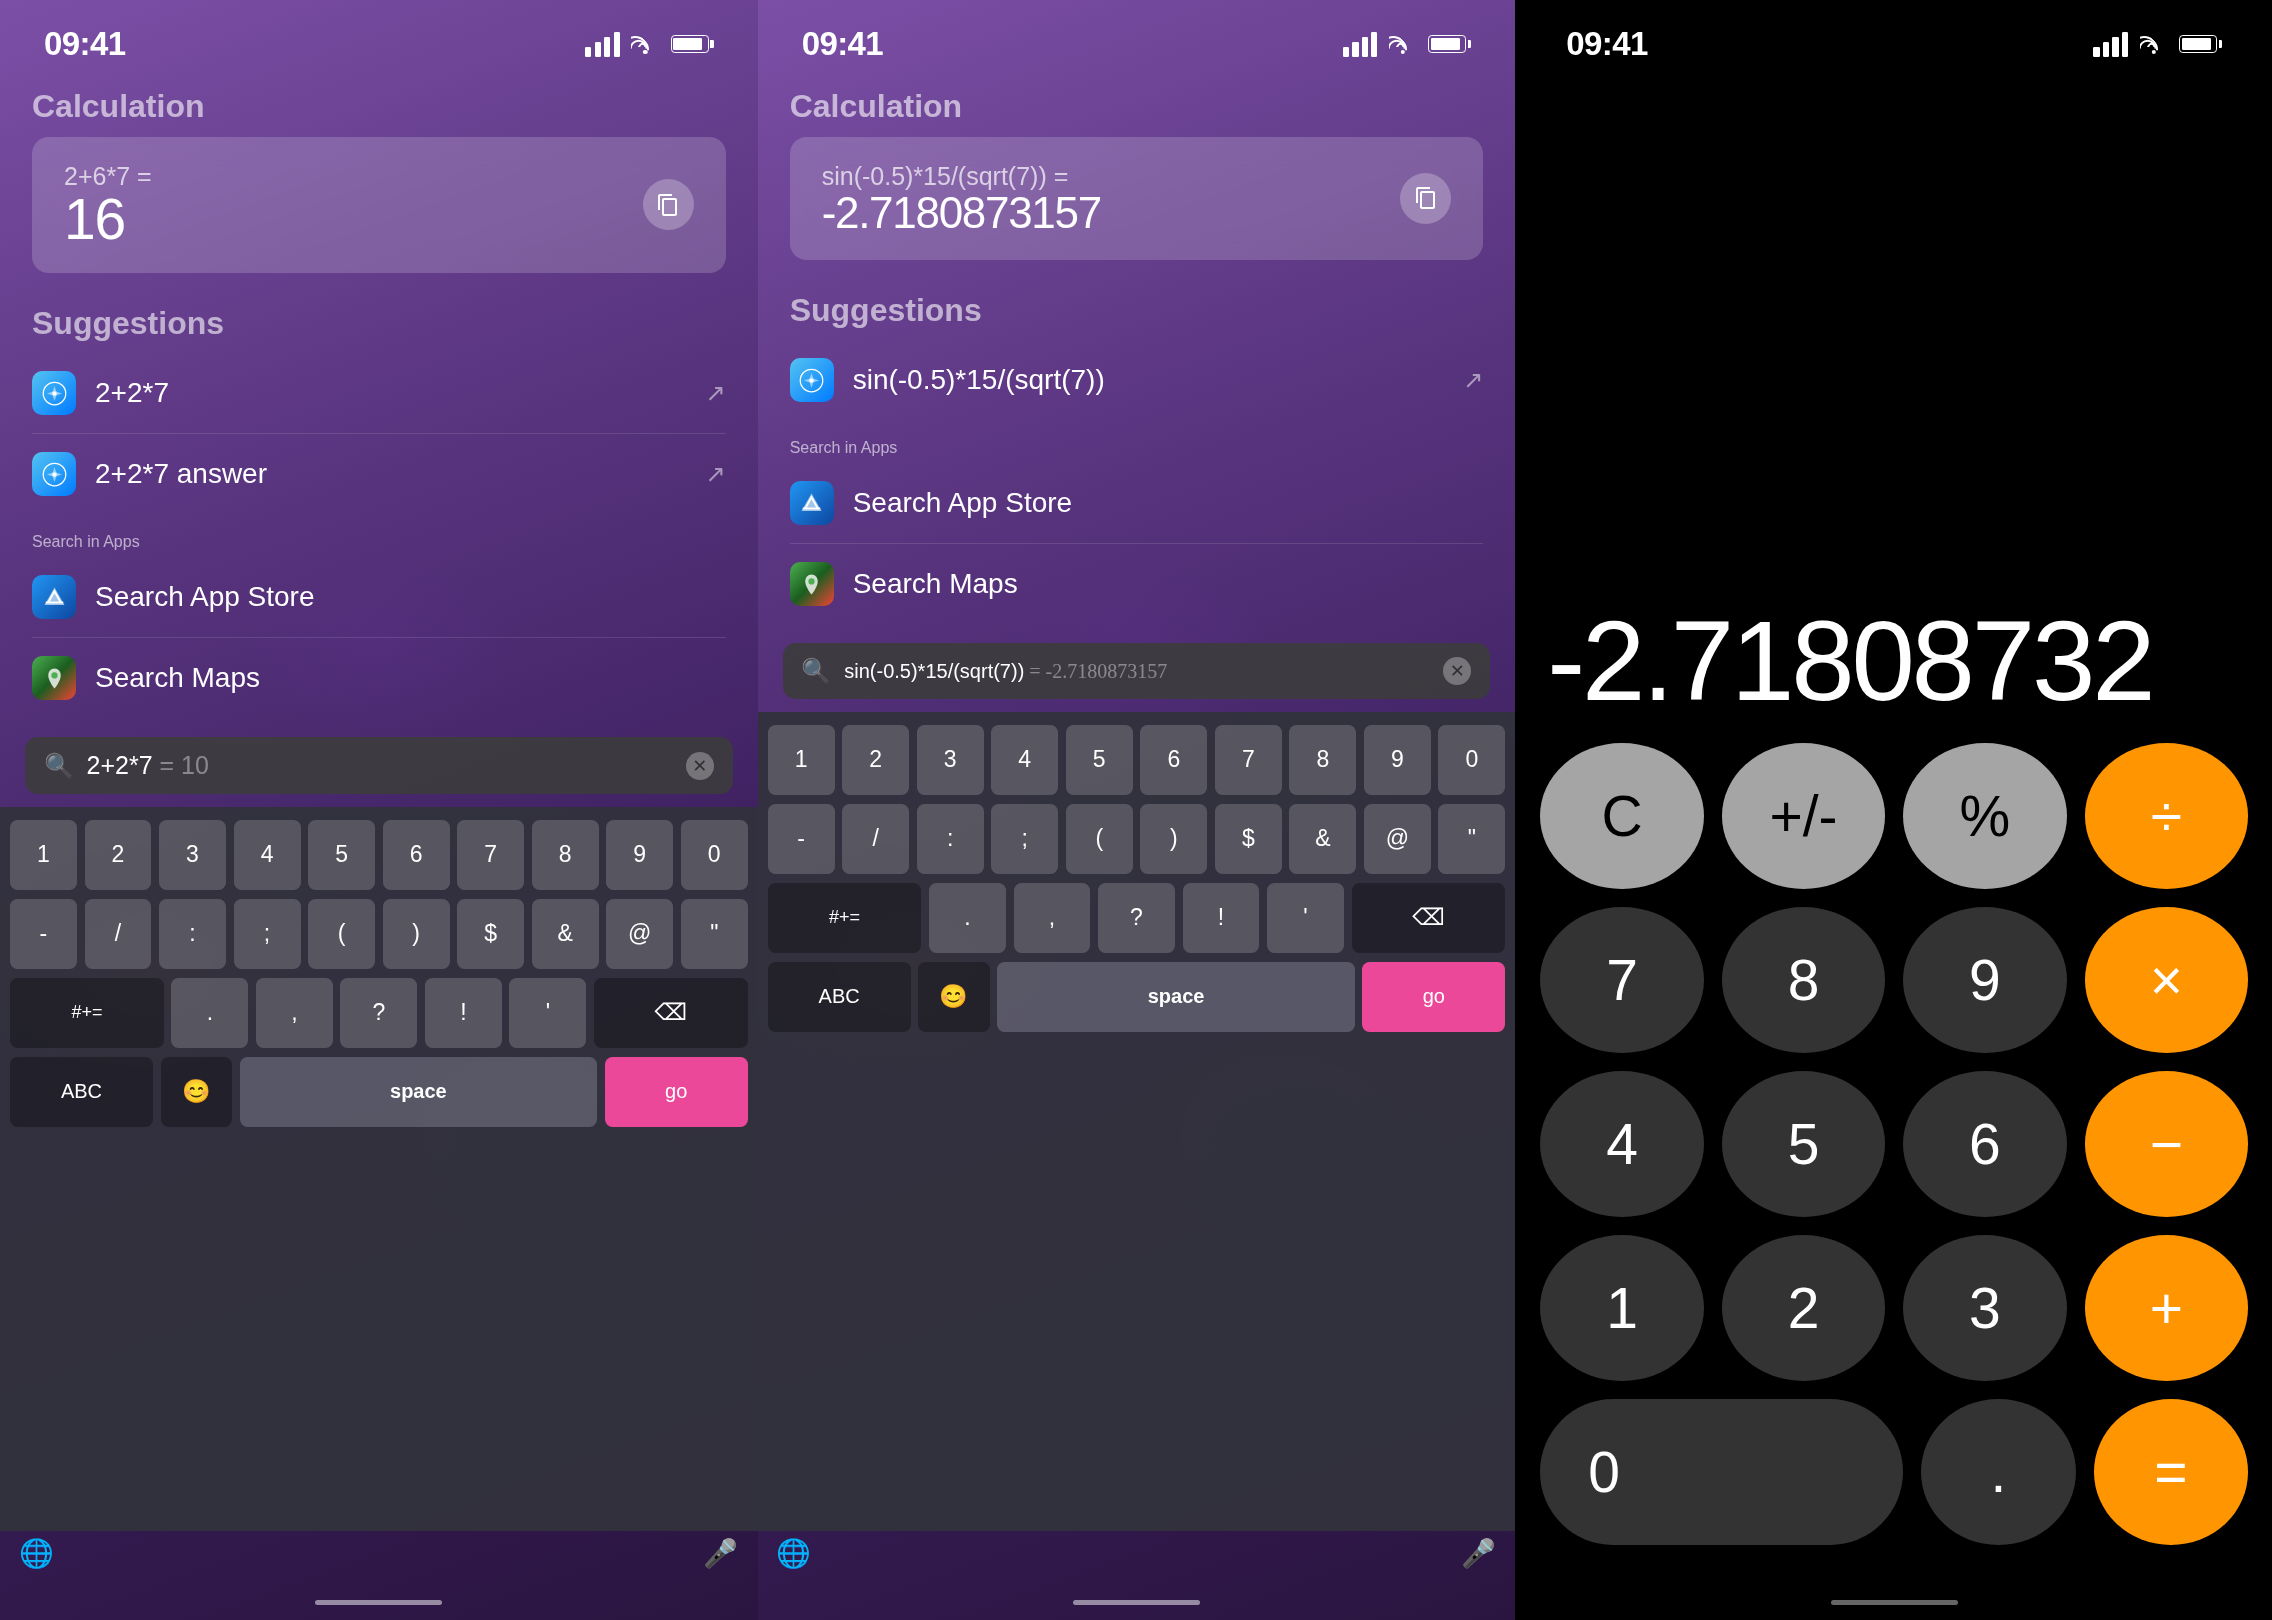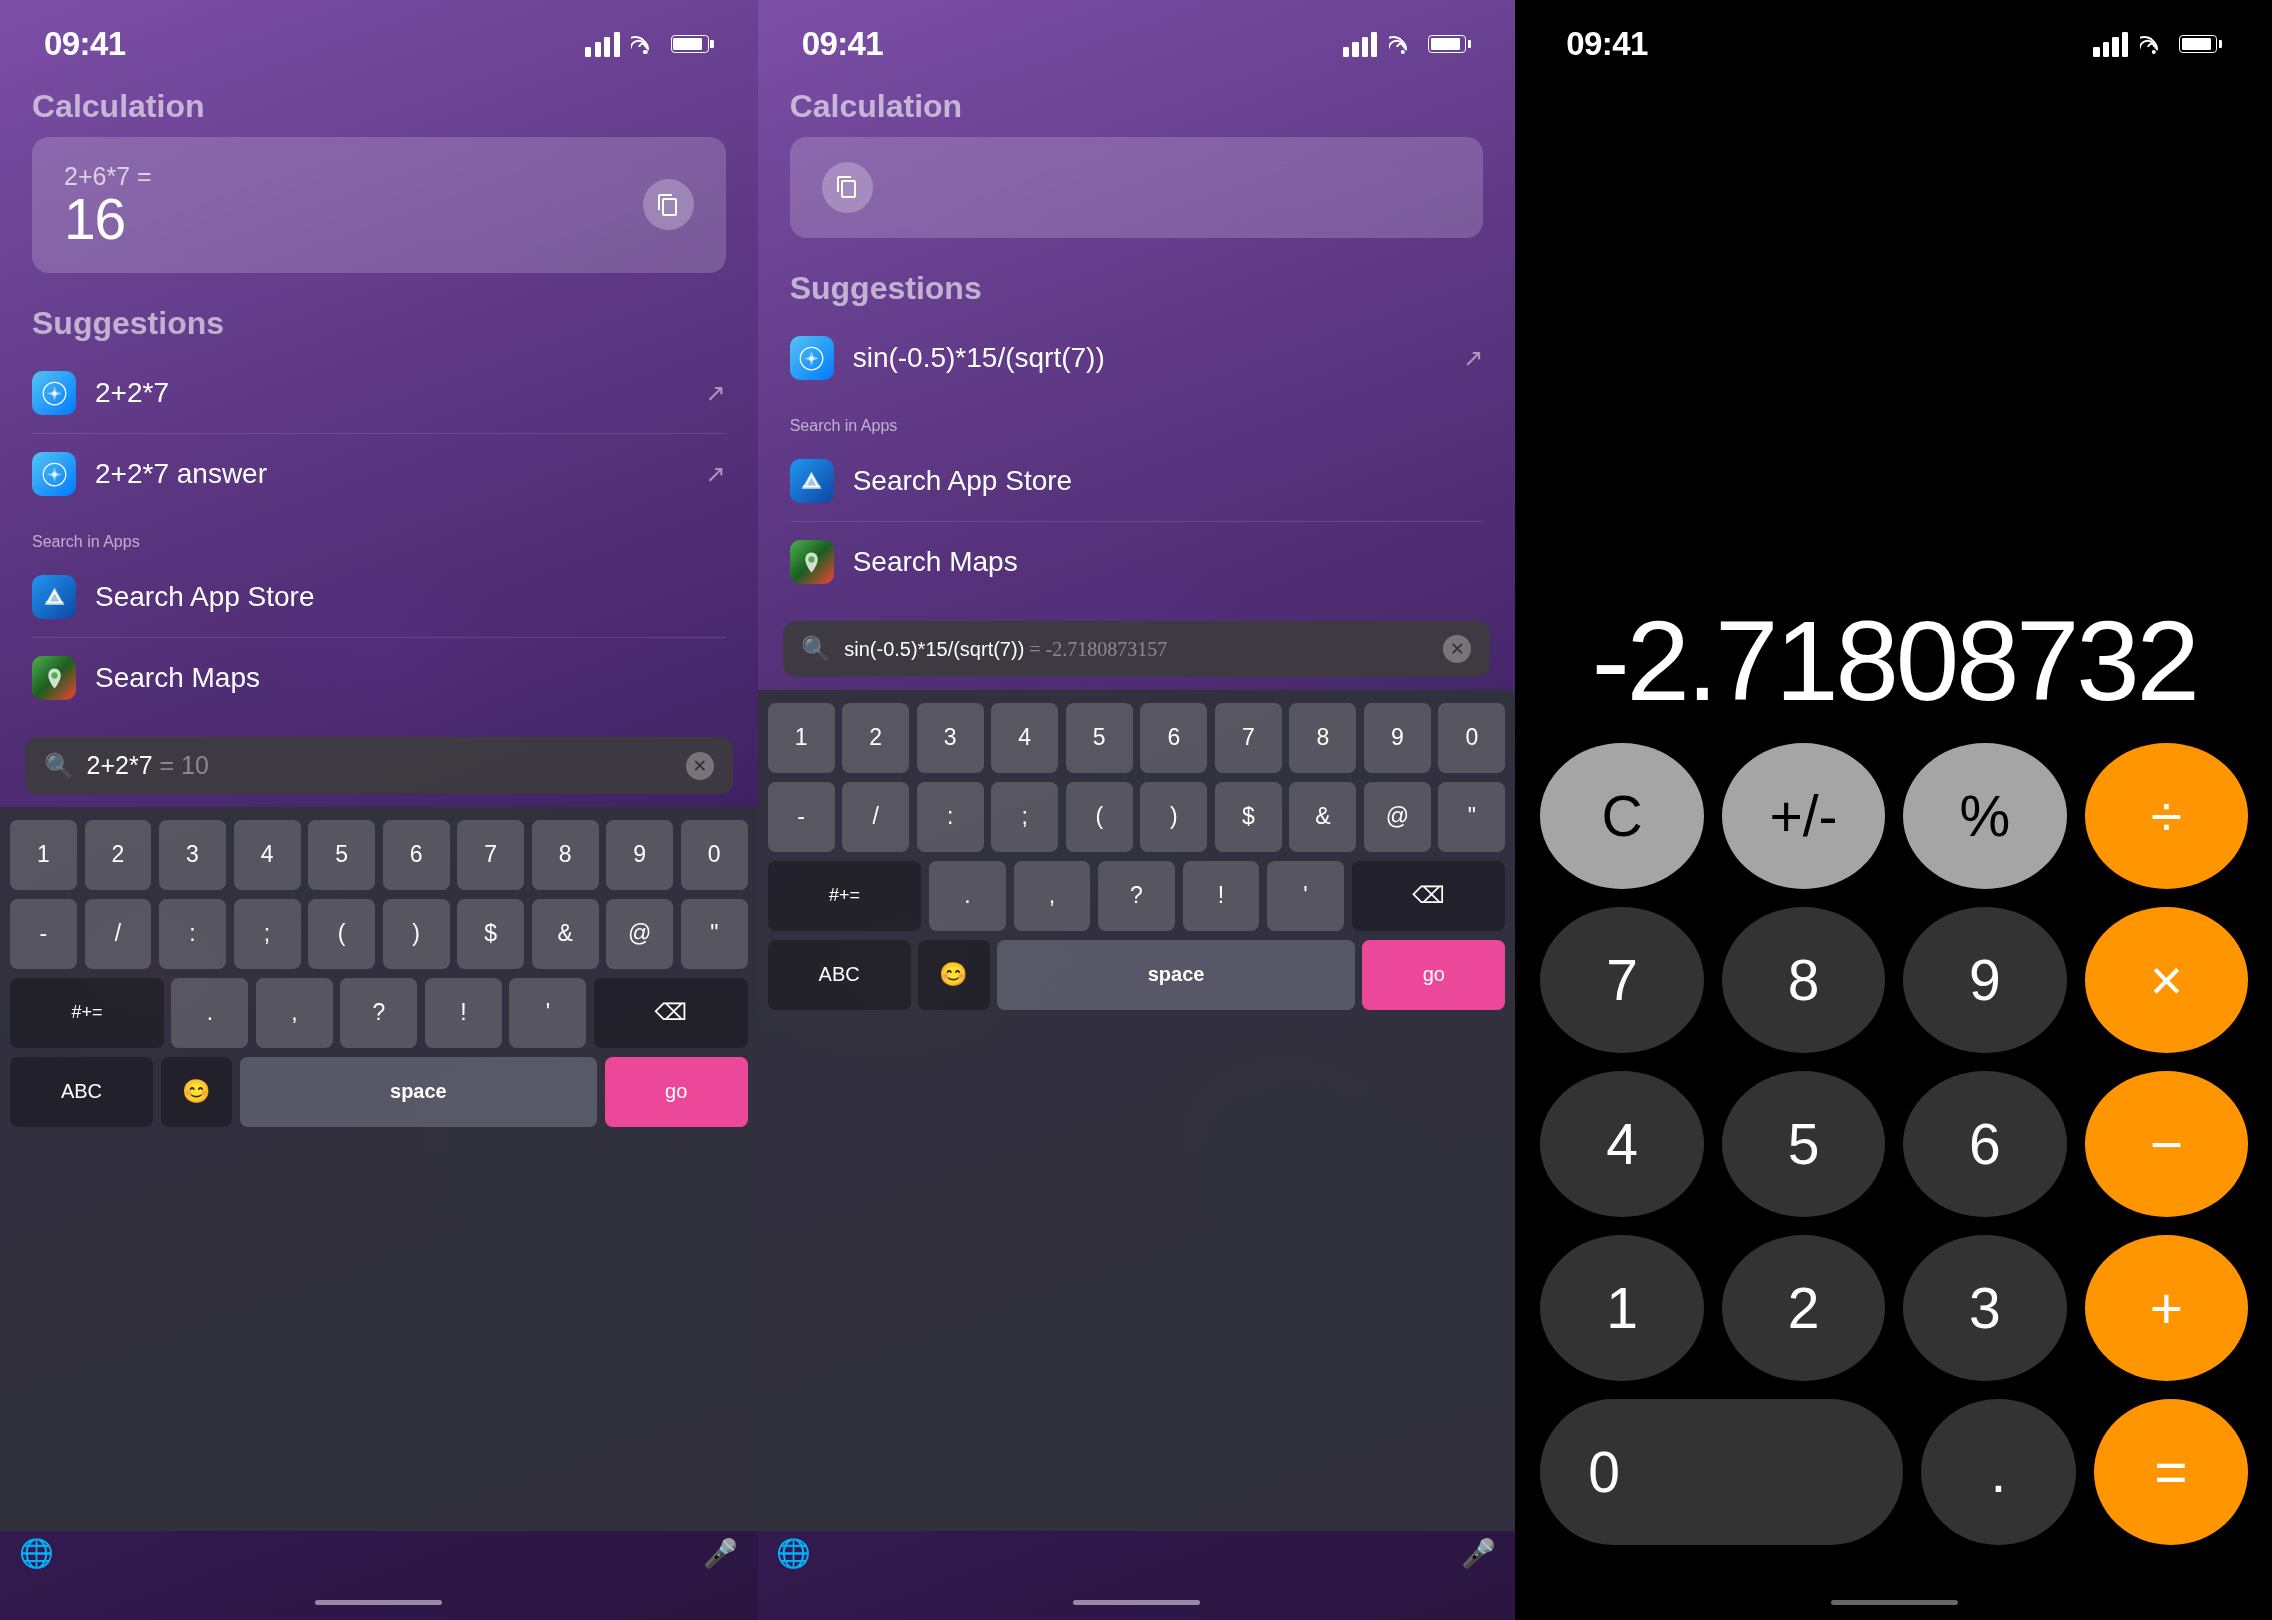--- a/index.html
+++ b/index.html
@@ -300,21 +300,21 @@
       display: flex;
       justify-content: space-between;
       align-items: center;
       padding: 25px 51px 12.7px;
       color: white;
     }
     .calc-display {
       flex: 1;
       display: flex;
       align-items: flex-end;
-      justify-content: center;
+      justify-content: flex-start;
       padding: 0 32px 25px;
     }
     .calc-number {
       font-size: 114px;
       font-weight: 300;
       color: white;
       letter-spacing: -3.2px;
       line-height: 1;
     }
     .calc-buttons {
@@ -574,20 +574,24 @@
               <div class="battery-fill"></div>
             </div>
           <div class="battery-tip"></div>
         </div>
       </div>
     </div>
 
     <div class="calc-section">
       <div class="section-label">Calculation</div>
       <div class="calc-card">
+        <div class="calc-card-left">
+          <div class="calc-expression">sin(-0.5)*15/(sqrt(7)) =</div>
+          <div class="calc-result small">-2.7180873157</div>
+        </div>
         <div class="copy-btn">
           <svg viewBox="0 0 24 24" xmlns="http://www.w3.org/2000/svg">
             <path d="M16 1H4c-1.1 0-2 .9-2 2v14h2V3h12V1zm3 4H8c-1.1 0-2 .9-2 2v14c0 1.1.9 2 2 2h11c1.1 0 2-.9 2-2V7c0-1.1-.9-2-2-2zm0 16H8V7h11v14z"></path>
           </svg>
         </div>
       </div>
     </div>
 
     <div class="suggestions-section">
       <div class="section-label">Suggestions</div>

